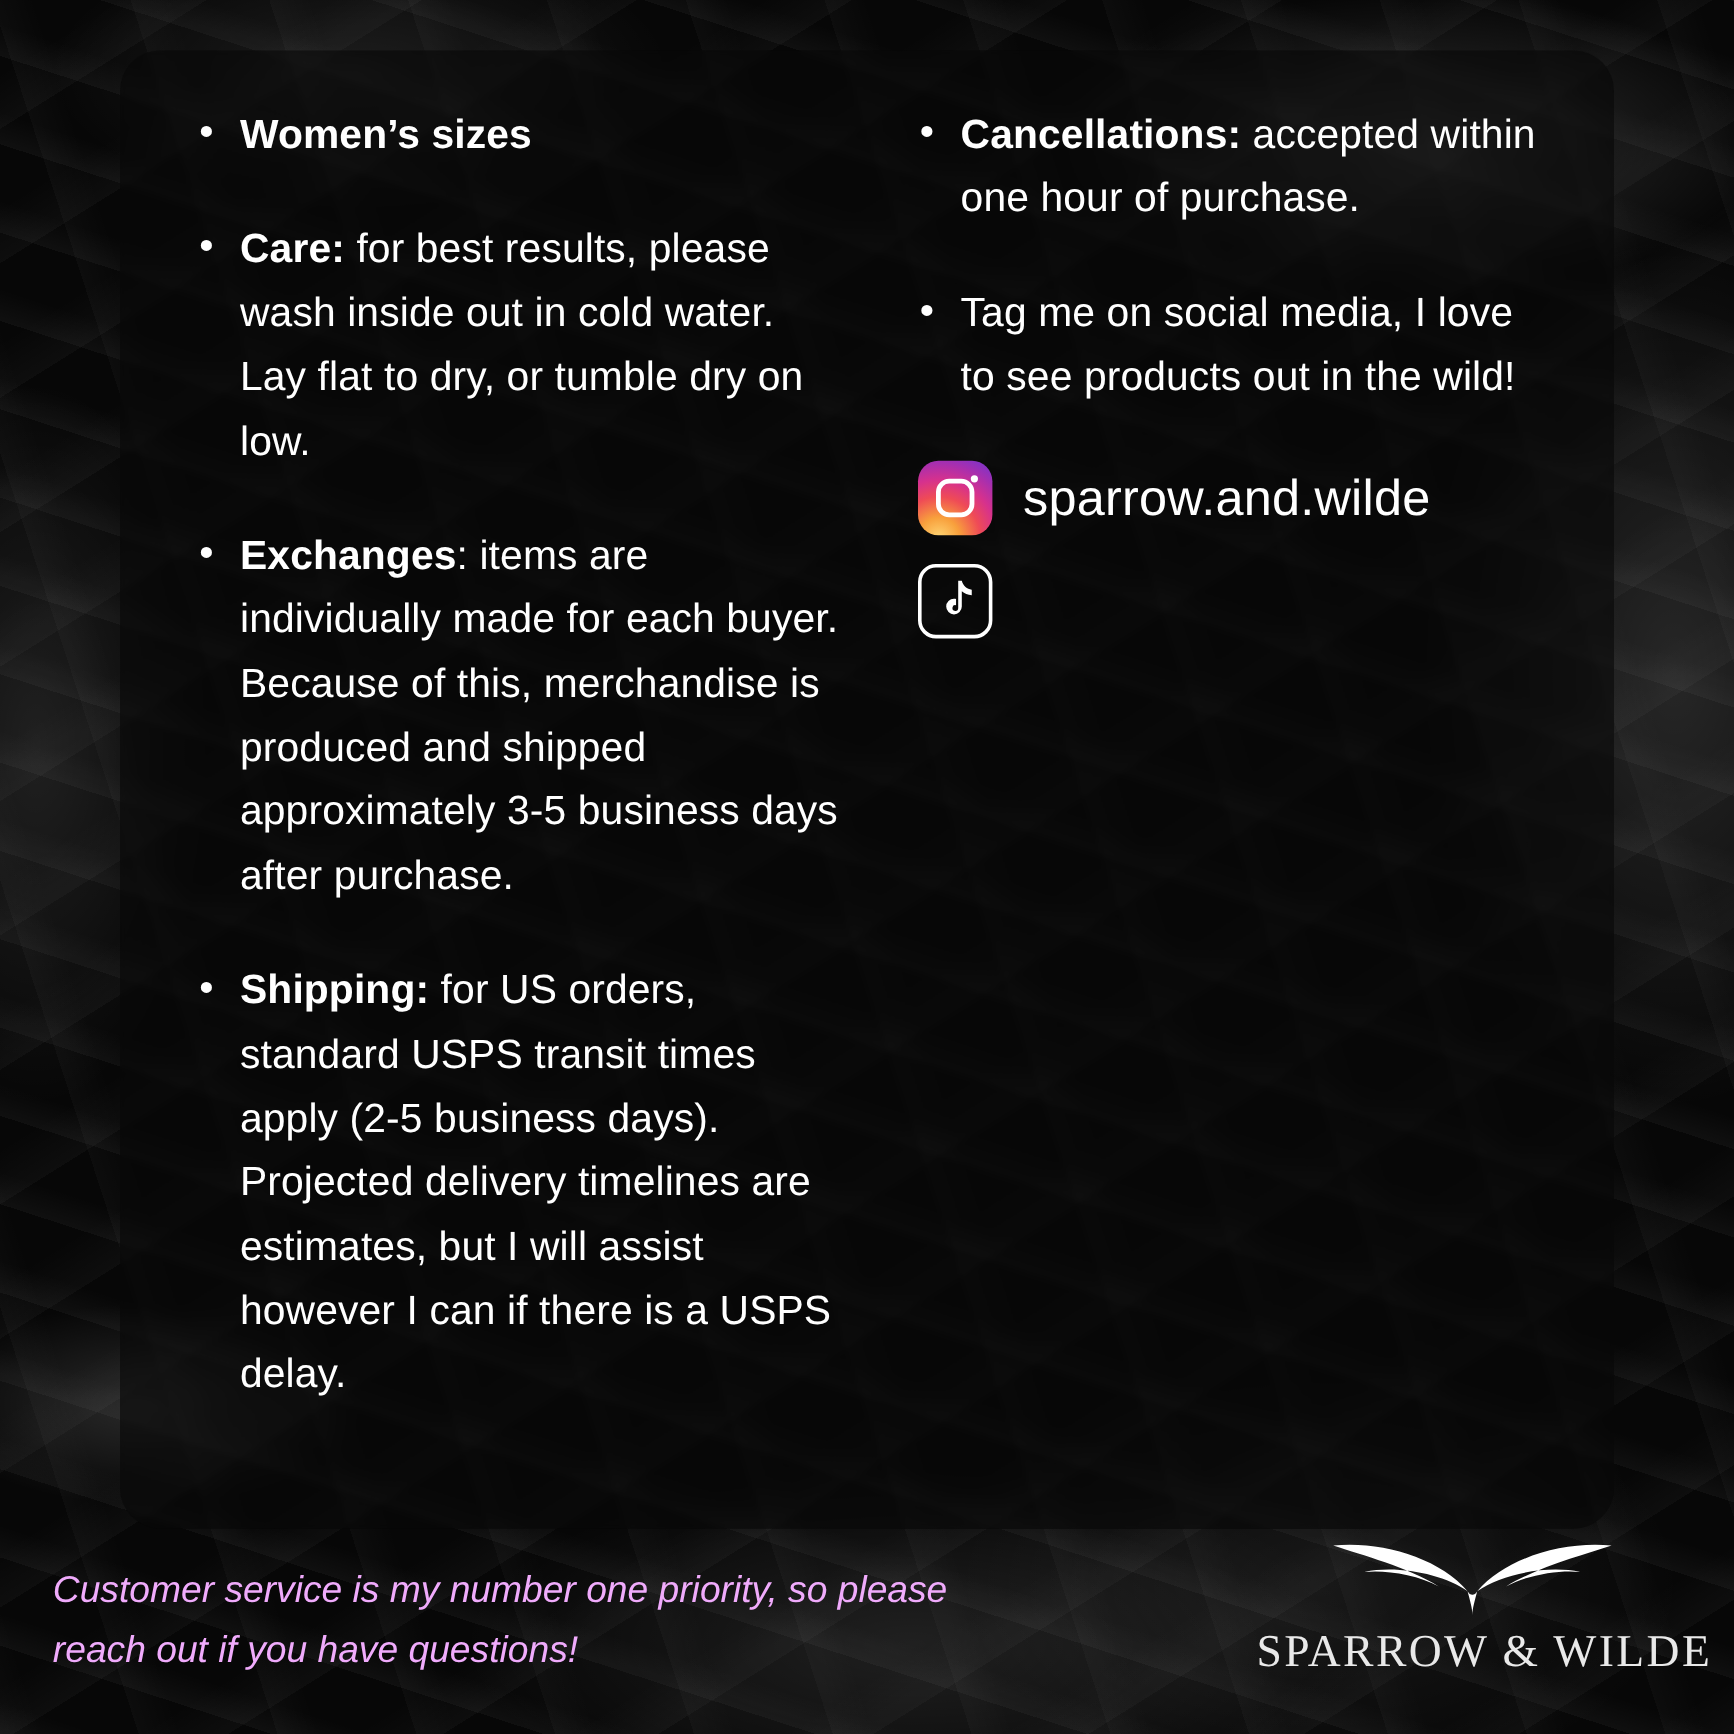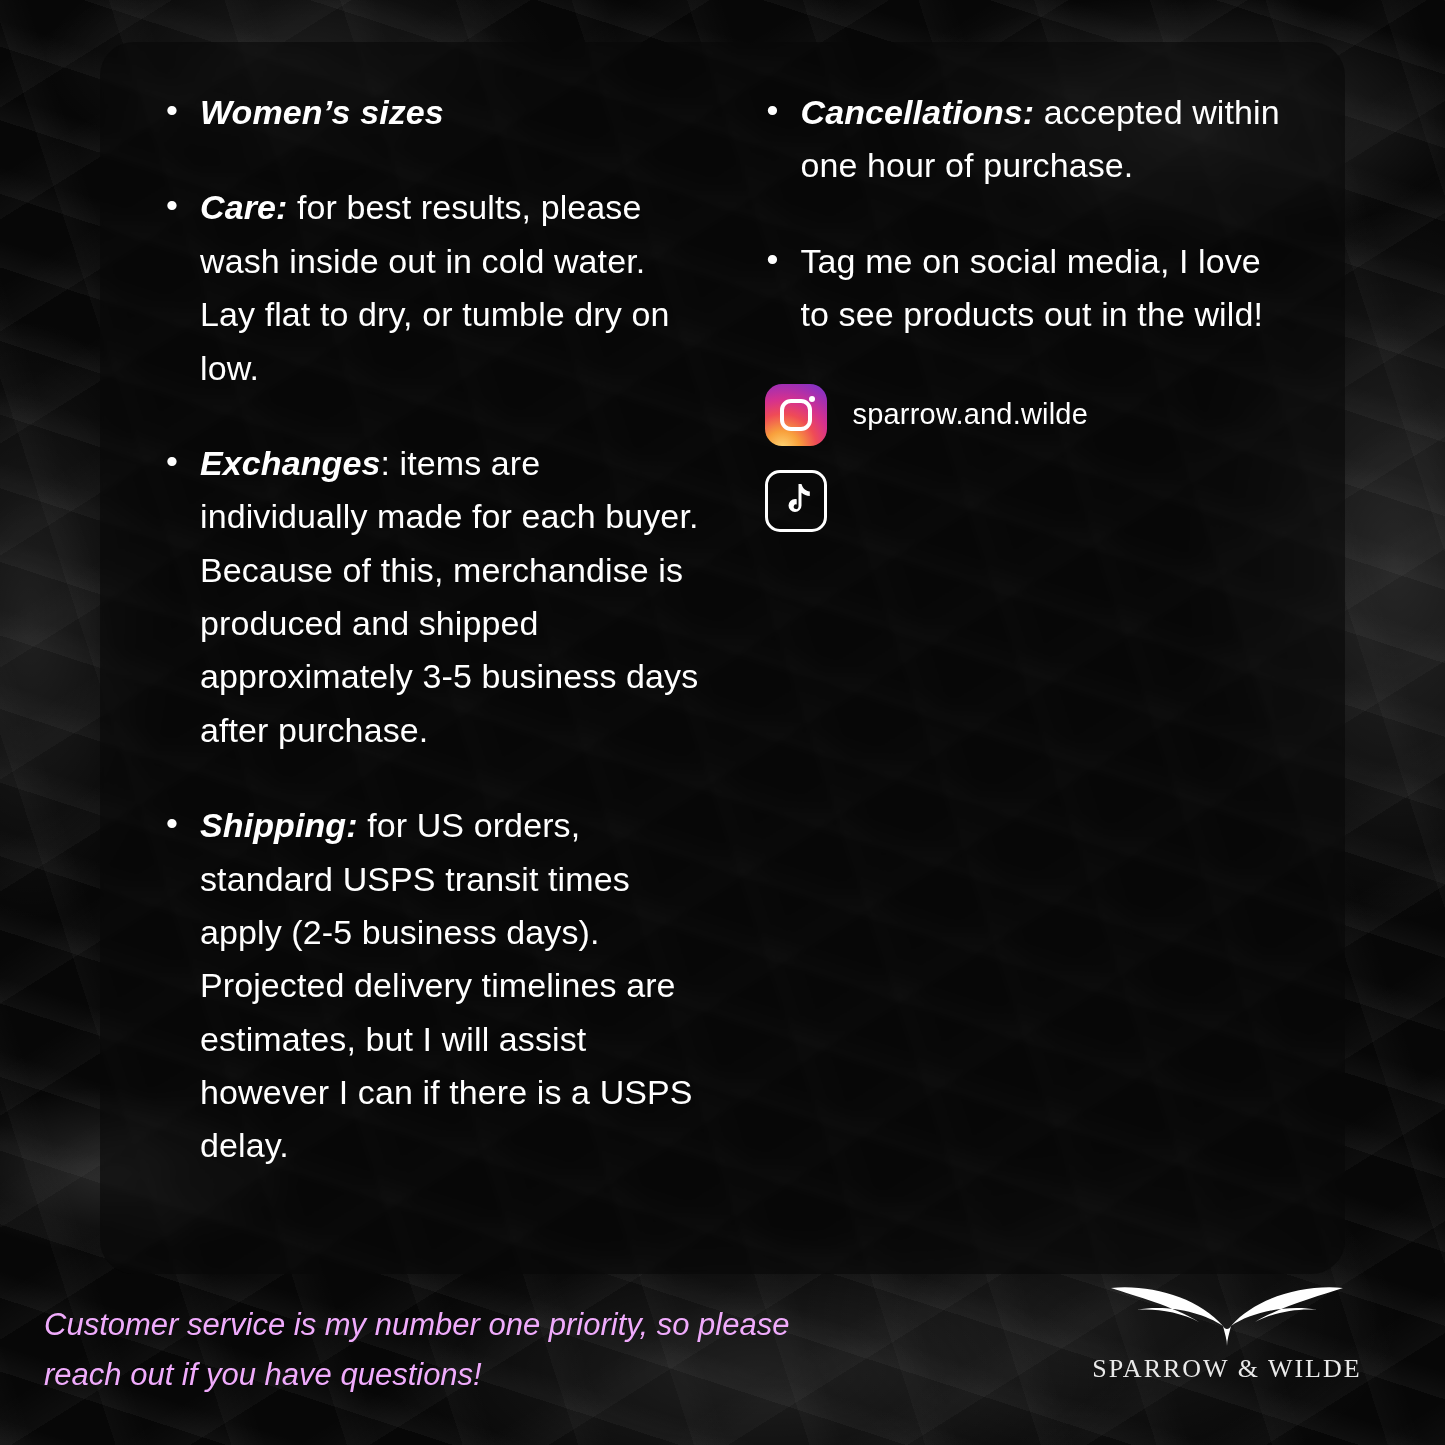--- a/index.html
+++ b/index.html
@@ -81,35 +81,35 @@
   }
   ul.list li::before {
     content: "\2022";
     position: absolute;
     left: 8px;
     top: -2px;
     font-size: 34px;
     line-height: 1.57;
     color: #ffffff;
   }
-  .b { font-weight: bold; font-style: italic; }
+  .b { font-weight: bold; }
 
   
   .socials {
     margin-top: 6px;
     padding-left: 6px;
   }
   .social-row {
     display: flex;
     align-items: center;
     margin-bottom: 24px;
   }
   .social-handle {
     color: #ffffff;
-    font-size: 29px;
+    font-size: 42px;
     margin-left: 26px;
     letter-spacing: 0.2px;
   }
   .ig-icon {
     width: 62px; height: 62px;
     border-radius: 17px;
     background: radial-gradient(circle at 28% 104%, #ffd776 0%, #f8a03c 22%, #ef4b56 44%, #d6318d 62%, #a62fb0 80%, #6f35d2 100%);
     display: flex; align-items: center; justify-content: center;
     position: relative;
   }
@@ -147,21 +147,21 @@
     position: absolute;
     right: 38px;
     top: 1282px;
     width: 360px;
     text-align: center;
   }
   #brand .mark { display: block; margin: 0 auto 6px auto; }
   #brand .name {
     color: #e9e9e9;
     font-family: "Liberation Serif", serif;
-    font-size: 26px;
+    font-size: 38px;
     letter-spacing: 2px;
     white-space: nowrap;
   }
 </style>
 </head>
 <body>
 
 <div id="bg"></div>
 
 <div id="card">

